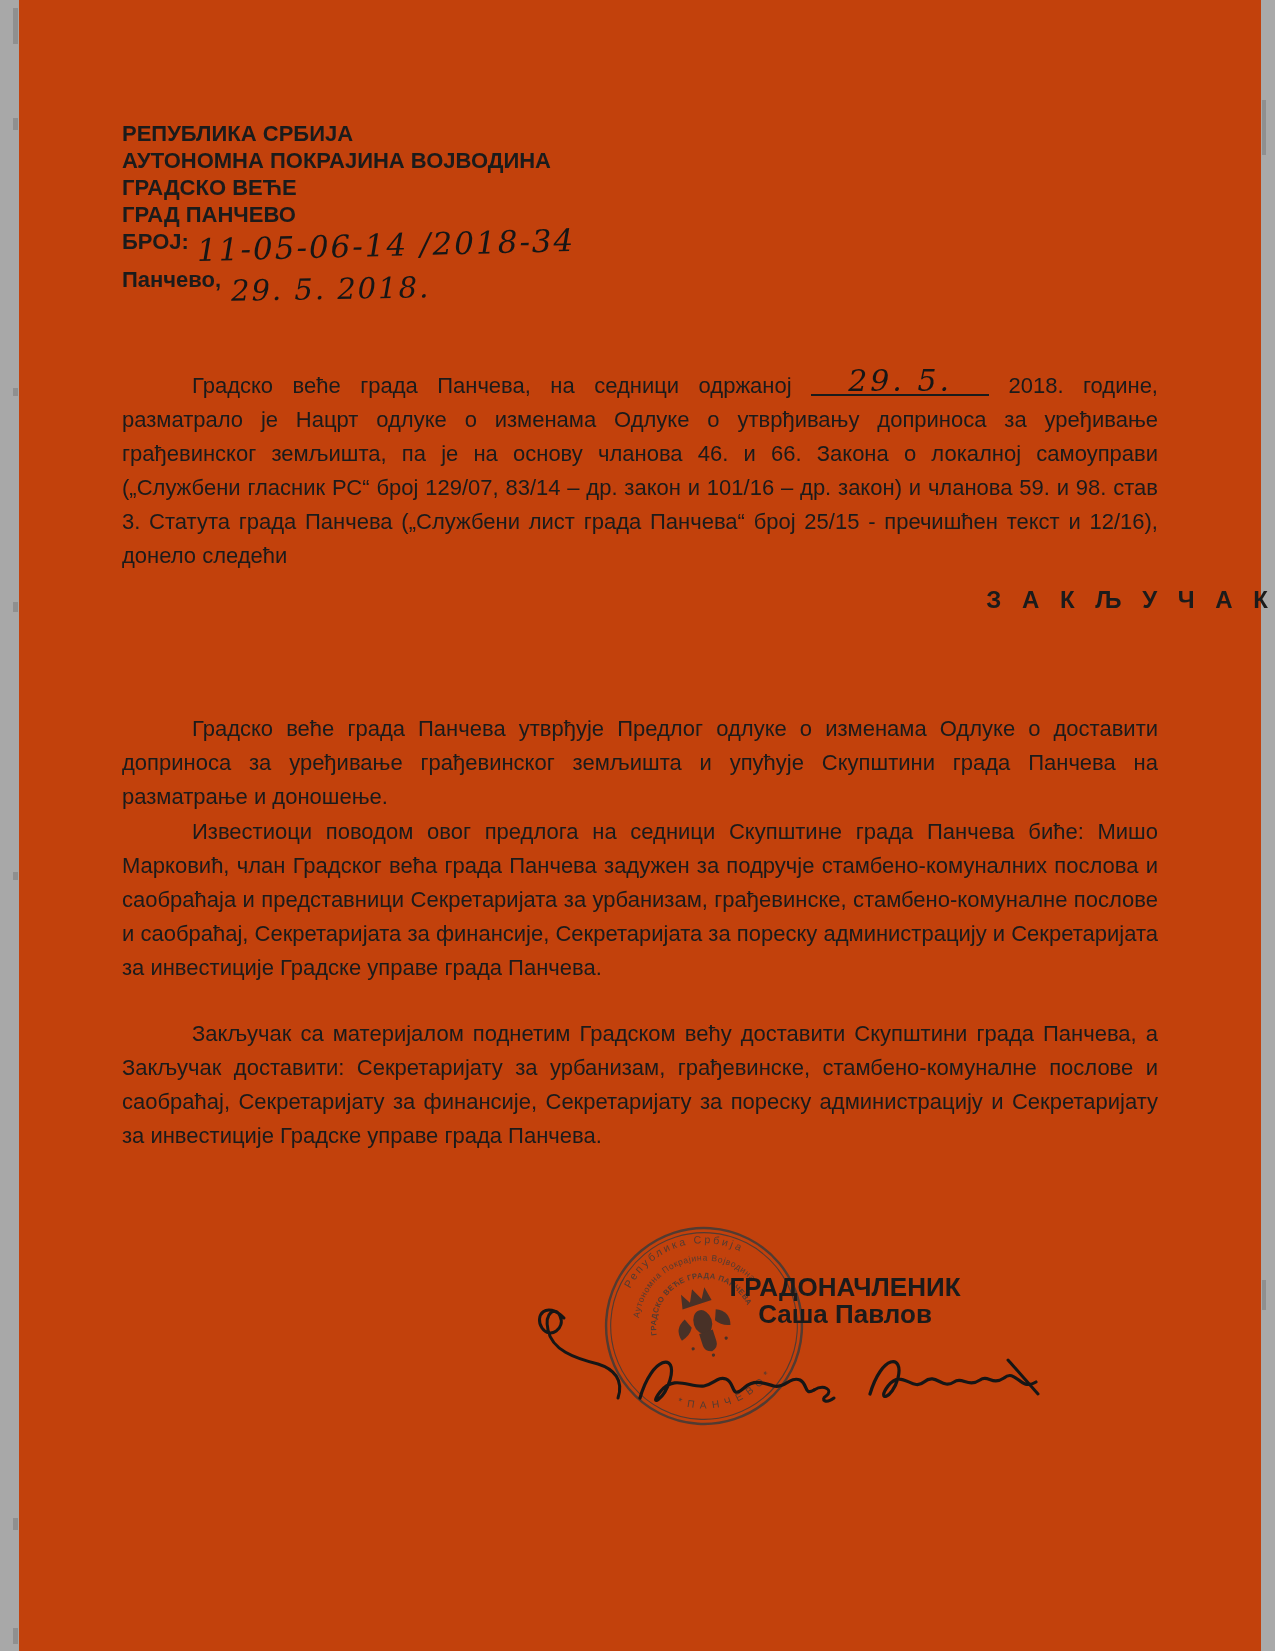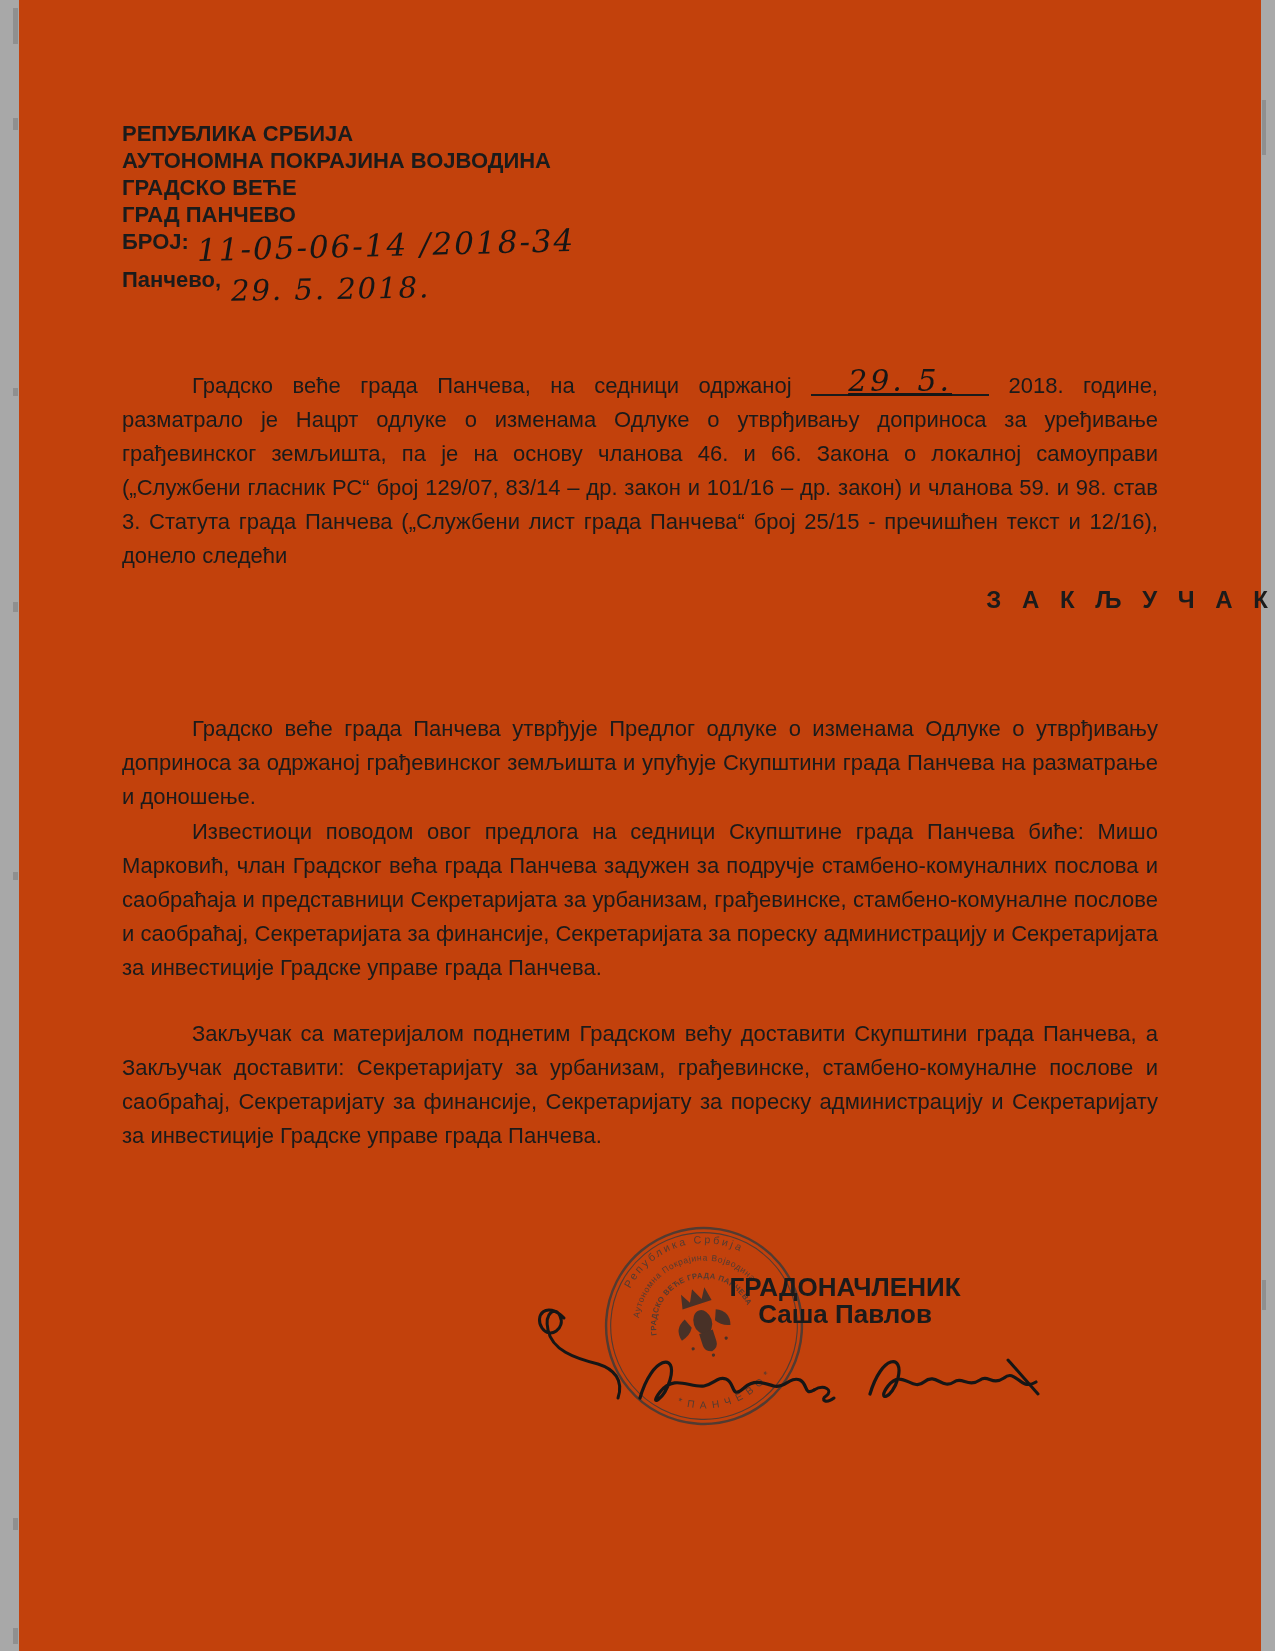--- a/index.html
+++ b/index.html
@@ -28,21 +28,20 @@
 
   .par {
     position:absolute; left:122px; width:1036px;
     font-size:22px; line-height:34px; text-align:justify; text-indent:70px;
   }
   .hw-date-inline {
     display:inline-block; text-indent:0; width:178px; text-align:center;
     border-bottom:2px solid #1b1b1b;
     font-size:30px; line-height:26px; letter-spacing:3px;
     transform:translateY(-2px);
-    text-decoration:underline;
   }
   .doc-title {
     position:absolute; left:0; top:586px; width:1275px;
     text-align:right; font-weight:bold; font-size:24px; letter-spacing:7px;
   }
 
   .sig-block {
     position:absolute; left:630px; top:1274px; width:430px;
     text-align:center; font-weight:bold; font-size:26px; line-height:27px;
     white-space:nowrap;
@@ -87,21 +86,21 @@
     <div class="place-row">
       <span>Панчево,</span>
       <span class="hw date-value">29. 5. 2018.</span>
     </div>
   </div>
 
   <p class="par" style="top:347px;"><span>Градско веће града Панчева, на седници одржаној</span> <span class="hw hw-date-inline">29. 5.</span> <span>2018. године, разматрало је Нацрт одлуке о изменама Одлуке о утврђивању доприноса за уређивање грађевинског земљишта, па је на основу чланова 46. и 66. Закона о локалној самоуправи („Службени гласник РС“ број 129/07, 83/14 – др. закон и 101/16 – др. закон) и чланова 59. и 98. став 3. Статута града Панчева („Службени лист града Панчева“ број 25/15 - пречишћен текст и 12/16), донело следећи</span></p>
 
   <div class="doc-title">З А К Љ У Ч А К</div>
 
-  <p class="par" style="top:690px;">Градско веће града Панчева утврђује Предлог одлуке о изменама Одлуке о утврђивању доприноса за одржаној грађевинског земљишта и упућује Скупштини града Панчева на разматрање и доношење.</p>
+  <p class="par" style="top:690px;">Градско веће града Панчева утврђује Предлог одлуке о изменама Одлуке о доставити доприноса за уређивање грађевинског земљишта и упућује Скупштини града Панчева на разматрање и доношење.</p>
 
   <p class="par" style="top:793px;">Известиоци поводом овог предлога на седници Скупштине града Панчева биће: Мишо Марковић, члан Градског већа града Панчева задужен за подручје стамбено-комуналних послова и саобраћаја и представници Секретаријата за урбанизам, грађевинске, стамбено-комуналне послове и саобраћај, Секретаријата за финансије, Секретаријата за пореску администрацију и Секретаријата за инвестиције Градске управе града Панчева.</p>
 
   <p class="par" style="top:995px;">Закључак са материјалом поднетим Градском већу доставити Скупштини града Панчева, а Закључак доставити: Секретаријату за урбанизам, грађевинске, стамбено-комуналне послове и саобраћај, Секретаријату за финансије, Секретаријату за пореску администрацију и Секретаријату за инвестиције Градске управе града Панчева.</p>
 
   <div class="stamp-wrap">
     <svg viewBox="0 0 200 200">
       <circle cx="100" cy="100" r="96" fill="none" stroke="#3a3a3a" stroke-width="2.4"></circle>
       <circle cx="100" cy="100" r="91.5" fill="none" stroke="#3a3a3a" stroke-width="1.1"></circle>
       <defs>

